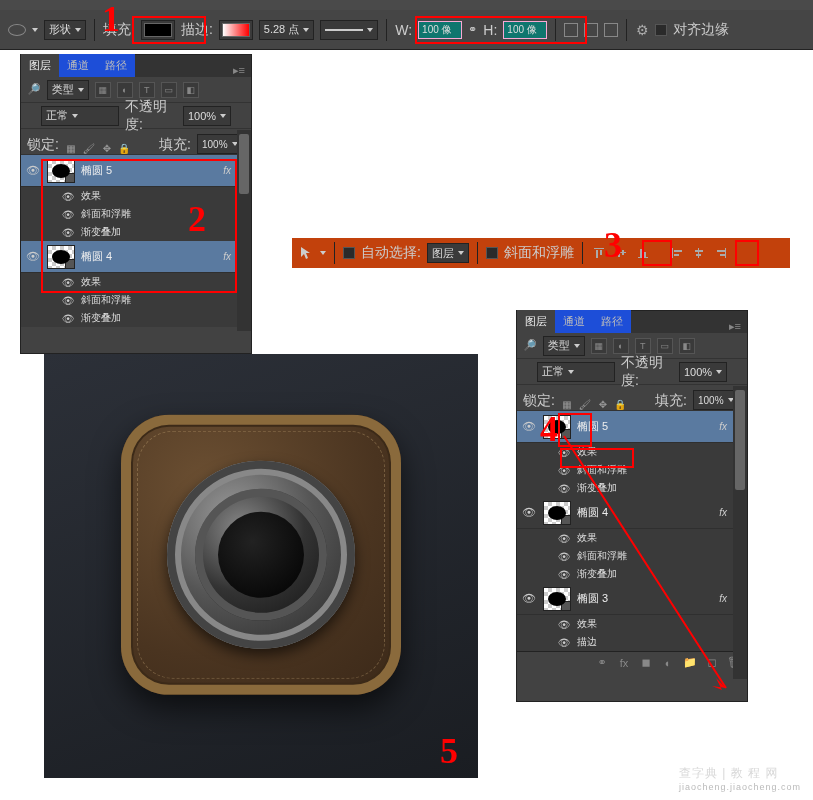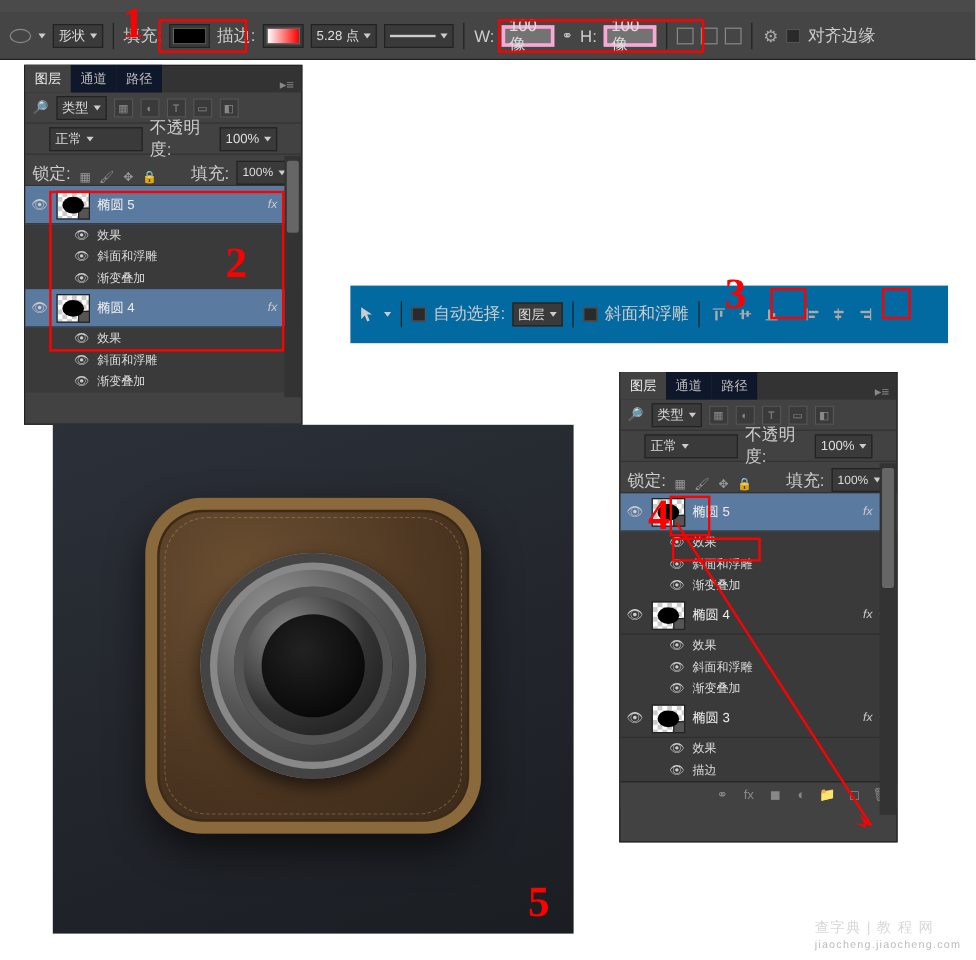--- a/index.html
+++ b/index.html
@@ -1,39 +1,39 @@
 <!DOCTYPE html>
 <html><head>
 <meta charset="utf-8">
 <style>
 *{margin:0;padding:0;box-sizing:border-box;font-family:"Microsoft YaHei",sans-serif;user-select:none}
 body{width:813px;height:800px;background:#fff;position:relative;font-size:11px;color:#ccc}
 .menubar{background:#4a4a4a;height:10px;width:813px;display:flex;gap:8px;padding:0 10px;overflow:hidden;color:#aaa;font-size:10px}
 .optbar{background:#454545;height:40px;width:813px;display:flex;align-items:center;padding:0 8px;gap:6px;border-bottom:1px solid #222}
-.optbar2{background:#0369a1;height:48px;display:flex;align-items:center;padding:0 8px;gap:6px;position:absolute}
+.optbar2{background:#c2410c;height:30px;display:flex;align-items:center;padding:0 8px;gap:6px;position:absolute}
 .icon{display:inline-flex;align-items:center;justify-content:center}
 .shape-tool{width:18px;height:12px;border:1px solid #888;border-radius:50%}
 .dropdown{background:#3a3a3a;border:1px solid #222;height:20px;display:flex;align-items:center;padding:0 4px;color:#ddd;gap:4px}
 .chev{width:0;height:0;border-left:3px solid transparent;border-right:3px solid transparent;border-top:4px solid #ccc}
 .swatch{width:28px;height:14px;background:#000;border:1px solid #666}
 .swatch-w{width:28px;height:14px;background:linear-gradient(90deg,#fff,#f00);border:1px solid #666}
-.numfield{background:#737373;border:3px solid #f9a8d4;height:18px;width:44px;color:#ddd;padding:0 3px;font-size:14px;display:flex;align-items:center}
+.numfield{background:#0f766e;border:1px solid #f9a8d4;height:18px;width:44px;color:#ddd;padding:0 3px;font-size:10px;display:flex;align-items:center}
 .lbl{color:#ccc;font-size:14px}
 .hl-red{border:2px solid red;position:absolute}
 .anno{position:absolute;color:red;font:bold 36px Georgia,serif}
 .sep{width:1px;height:22px;background:#222;margin:0 2px}
 .line-ind{width:48px;height:2px;background:#ccc}
 .sq-ic{width:14px;height:14px;border:1px solid #888;display:inline-block}
 .gear{width:14px;height:14px}
 .gear::before{content:"⚙";color:#aaa;font-size:14px}
 
 
 .panel{position:absolute;background:#424242;border:1px solid #222;font-size:11px}
 .panel-tabs{background:#333;height:22px;display:flex;align-items:flex-end}
-.tab{padding:4px 8px;color:#bbb;background:#0f172a}
+.tab{padding:4px 8px;color:#bbb;background:#1d4ed8}
 .tab.active{background:#424242;color:#eee}
 .panel-menu{margin-left:auto;padding:0 6px;color:#888}
 .filter-row{display:flex;align-items:center;height:26px;padding:0 6px;gap:6px;border-bottom:1px solid #333}
 .filter-ic{width:16px;height:16px;border:1px solid #555;background:#3a3a3a;display:flex;align-items:center;justify-content:center;color:#888;font-size:9px}
 .blend-row{display:flex;align-items:center;height:26px;padding:0 20px;gap:6px;border-bottom:1px solid #333}
 .lock-row{display:flex;align-items:flex-end;height:26px;padding:0 6px;gap:6px;border-bottom:1px solid #333;font-size:10px}
 .lock-ic{width:12px;height:12px;display:flex;align-items:center;justify-content:center;color:#999}
 .layer-list{background:#3a3a3a;overflow:hidden}
 .layer{display:flex;align-items:center;height:32px;padding:0 4px;gap:6px;border-bottom:1px solid #2f2f2f}
 .layer.sel{background:#5a7aa0}

